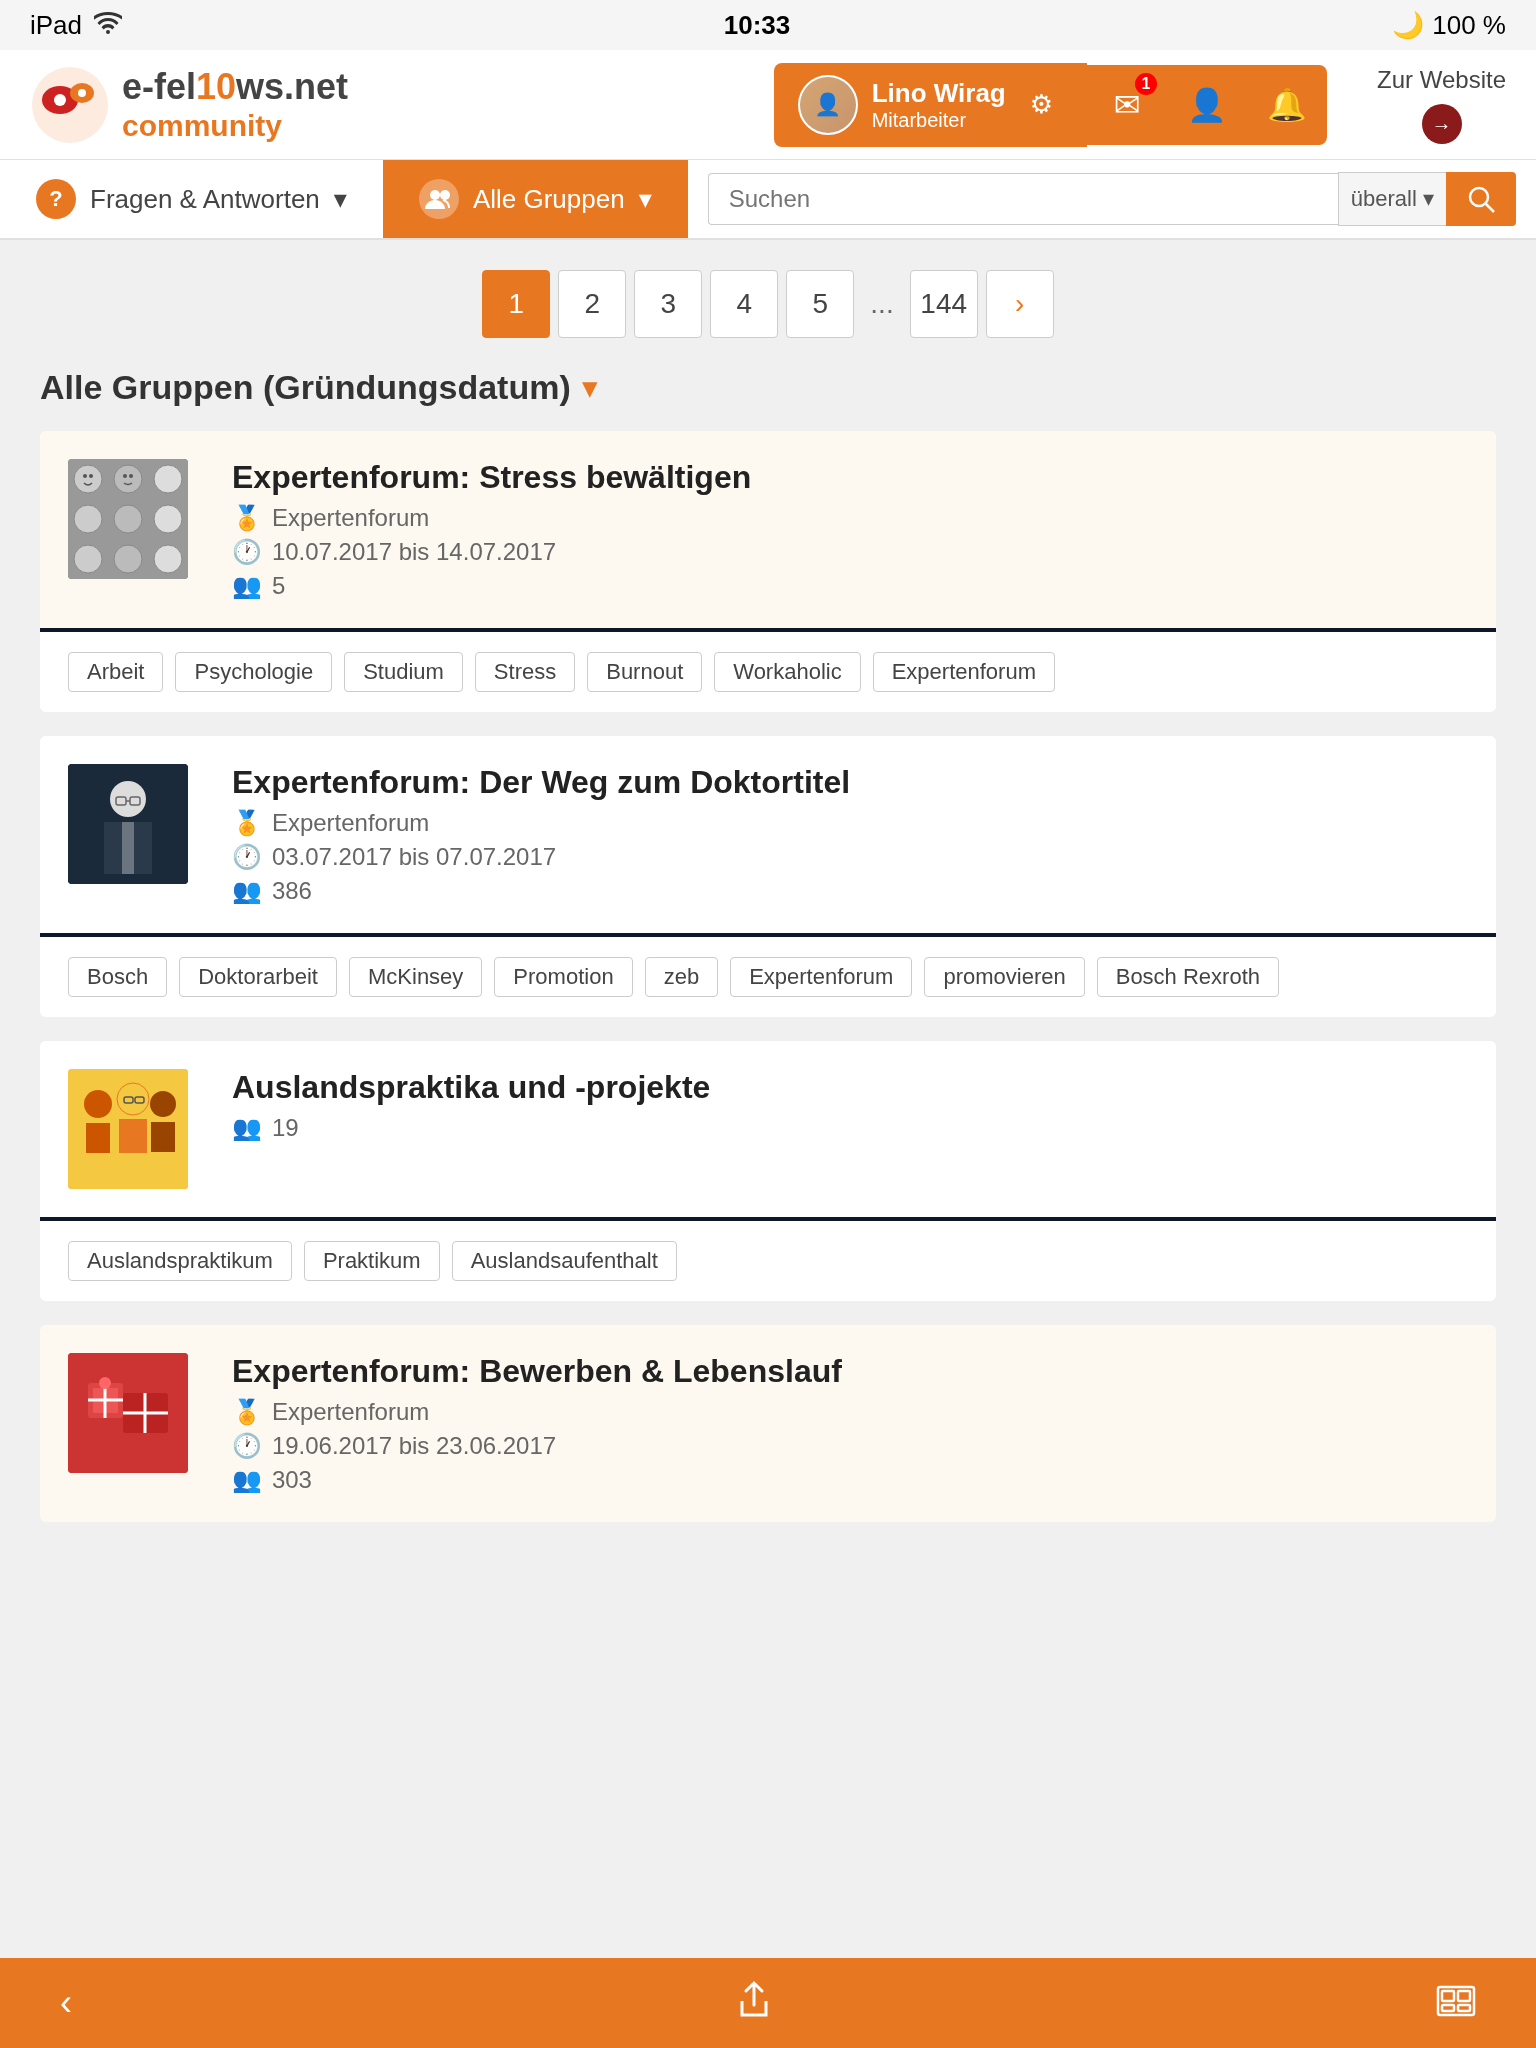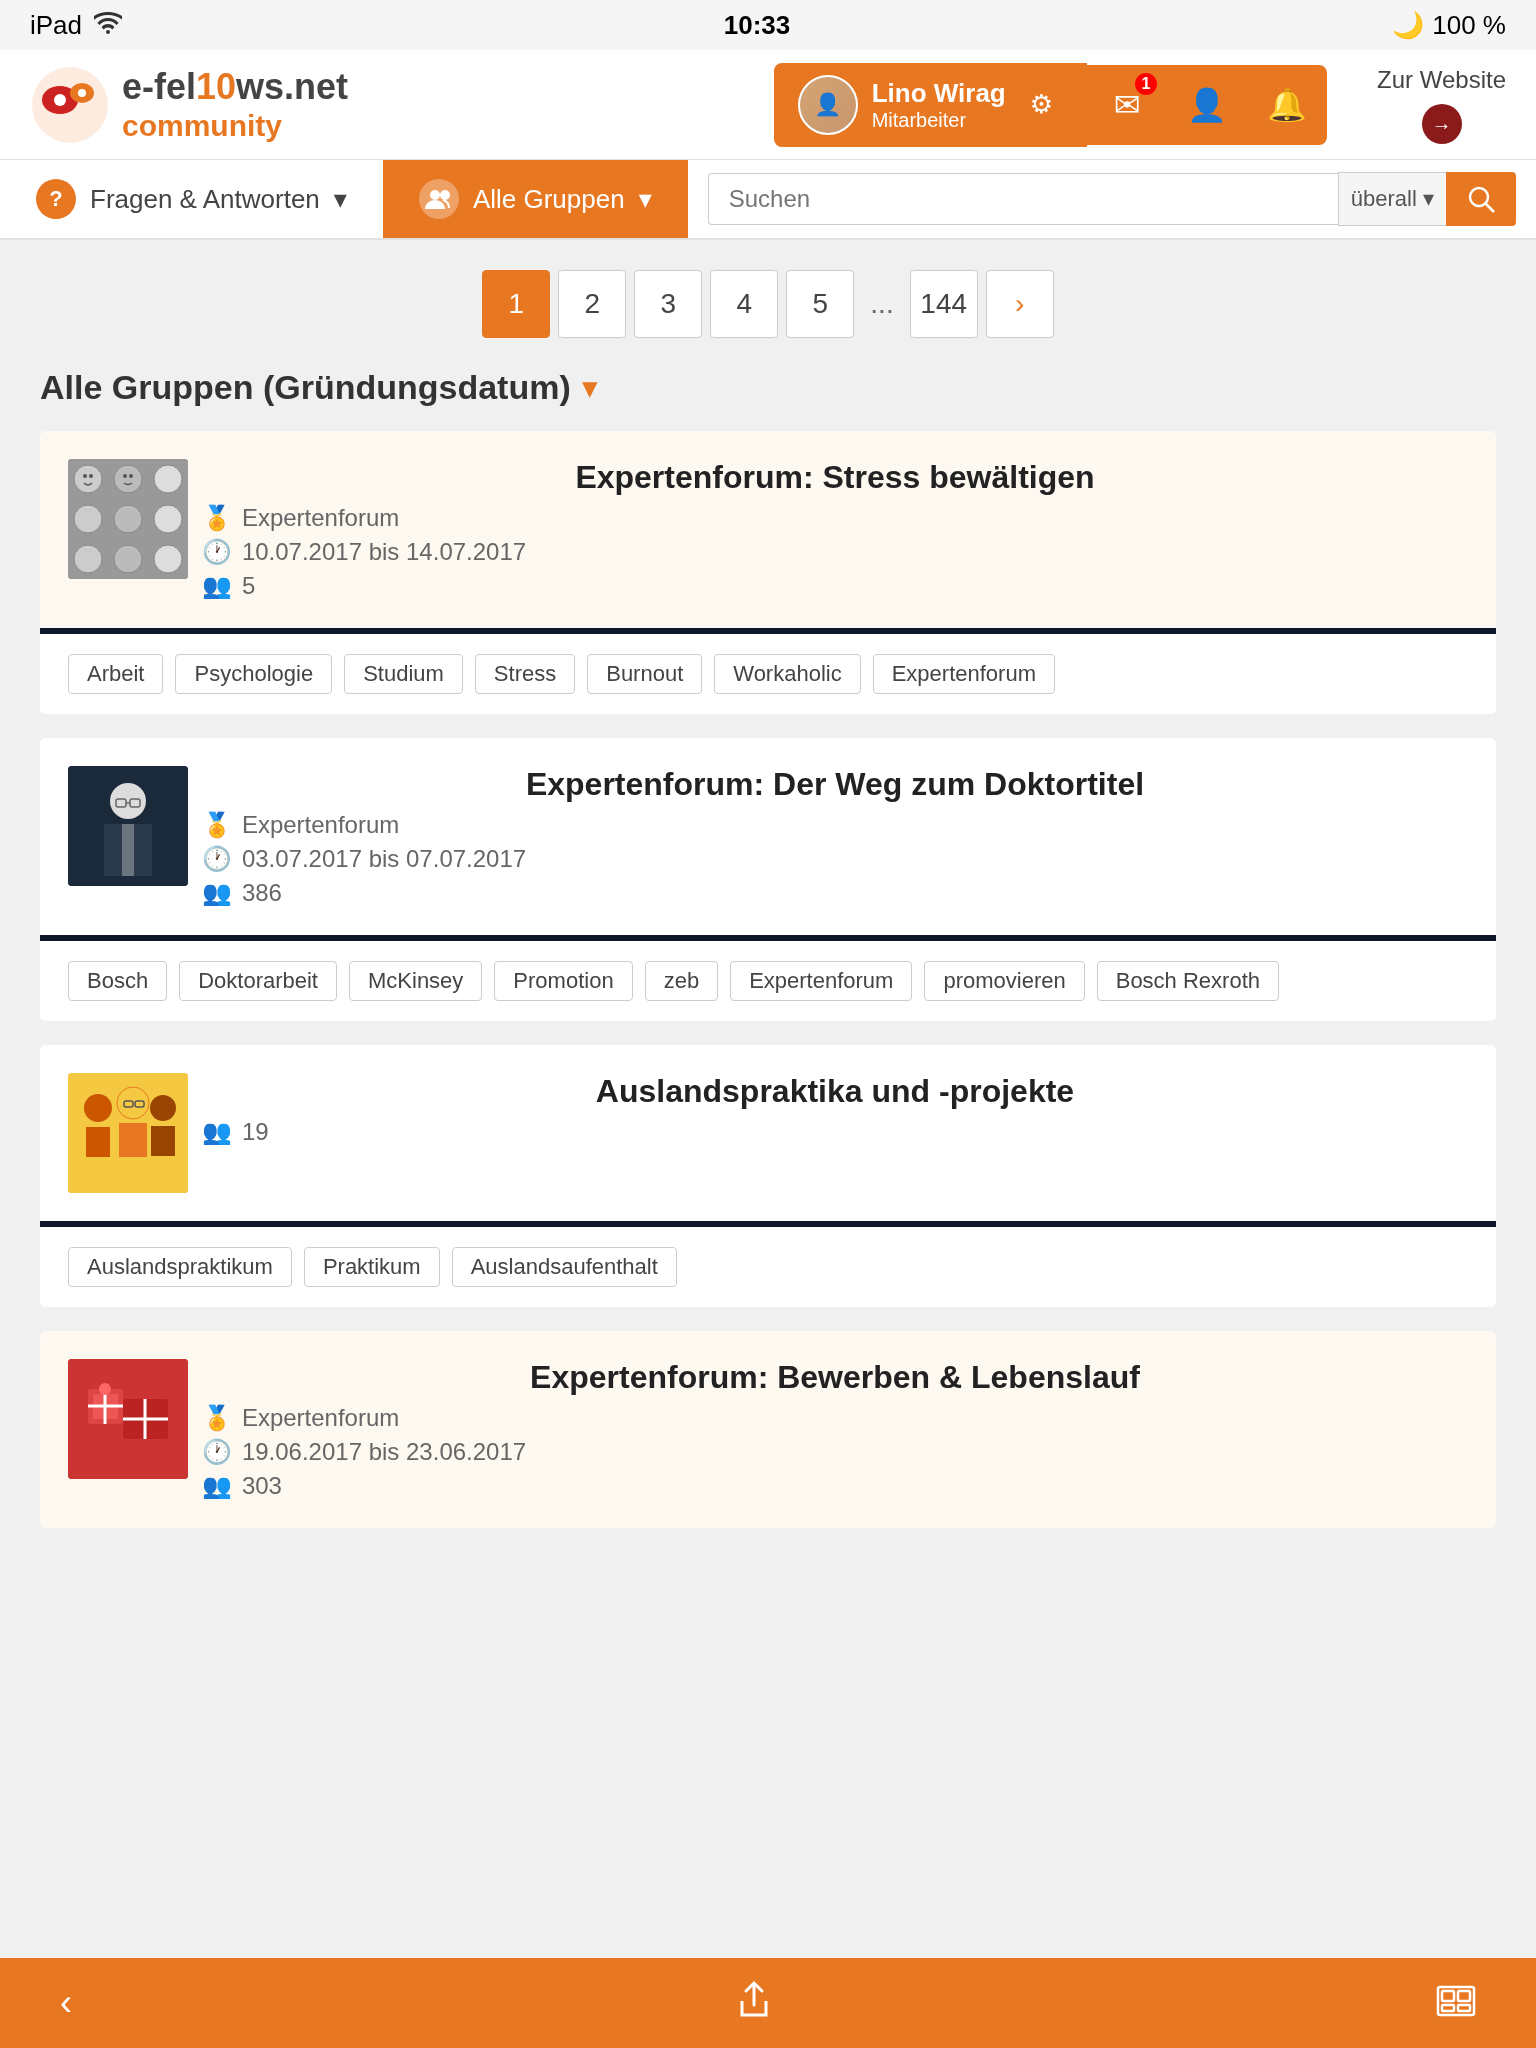--- a/index.html
+++ b/index.html
@@ -109,32 +109,32 @@
       margin-bottom: 24px;
       display: flex; align-items: center; gap: 12px; cursor: pointer;
     }
     .section-title .chevron { color: #e87722; font-size: 28px; }
 
     
     .group-card {
       background: #fff; border-radius: 6px; margin-bottom: 24px;
       overflow: hidden;
     }
-    .group-card-top { display: flex; align-items: flex-start; padding: 28px; background: #fdf8f0; gap: 14px; text-align: center; }
+    .group-card-top { display: flex; align-items: flex-start; padding: 28px; background: #fdf8f0; gap: 44px; }
     .group-card-top.white-bg { background: #fff; }
     .group-thumb { width: 120px; height: 120px; object-fit: cover; border-radius: 4px; flex-shrink: 0; overflow: hidden; }
     .group-info { flex: 1; }
     .group-title { font-size: 32px; font-weight: 700; color: #222; margin-bottom: 8px; }
     .group-meta { display: flex; flex-direction: column; gap: 6px; }
     .meta-row { display: flex; align-items: center; gap: 10px; font-size: 24px; color: #666; }
     .meta-icon { font-size: 24px; }
     .meta-icon.red { color: #cc3333; }
     .meta-icon.orange { color: #e87722; }
 
-    .group-tags { display: flex; flex-wrap: wrap; gap: 12px; padding: 20px 28px; background: #fff; border-top: 6px solid #0f172a; }
+    .group-tags { display: flex; flex-wrap: wrap; gap: 12px; padding: 20px 28px; background: #fff; border-top: 4px solid #0f172a; }
     .tag {
       border: 1px solid #ccc; border-radius: 4px; padding: 6px 18px;
       font-size: 22px; color: #444; background: #fff; cursor: pointer;
     }
 
     
     .thumb-stress { background: linear-gradient(135deg, #888 0%, #555 100%); display: flex; align-items: center; justify-content: center; }
     .thumb-doktor { background: #1a2a3a; display: flex; align-items: center; justify-content: center; }
     .thumb-ausland { background: linear-gradient(135deg, #f5c842 0%, #e87722 100%); display: flex; align-items: center; justify-content: center; }
     .thumb-bewerben { background: linear-gradient(135deg, #cc2222 0%, #991111 100%); display: flex; align-items: center; justify-content: center; }

